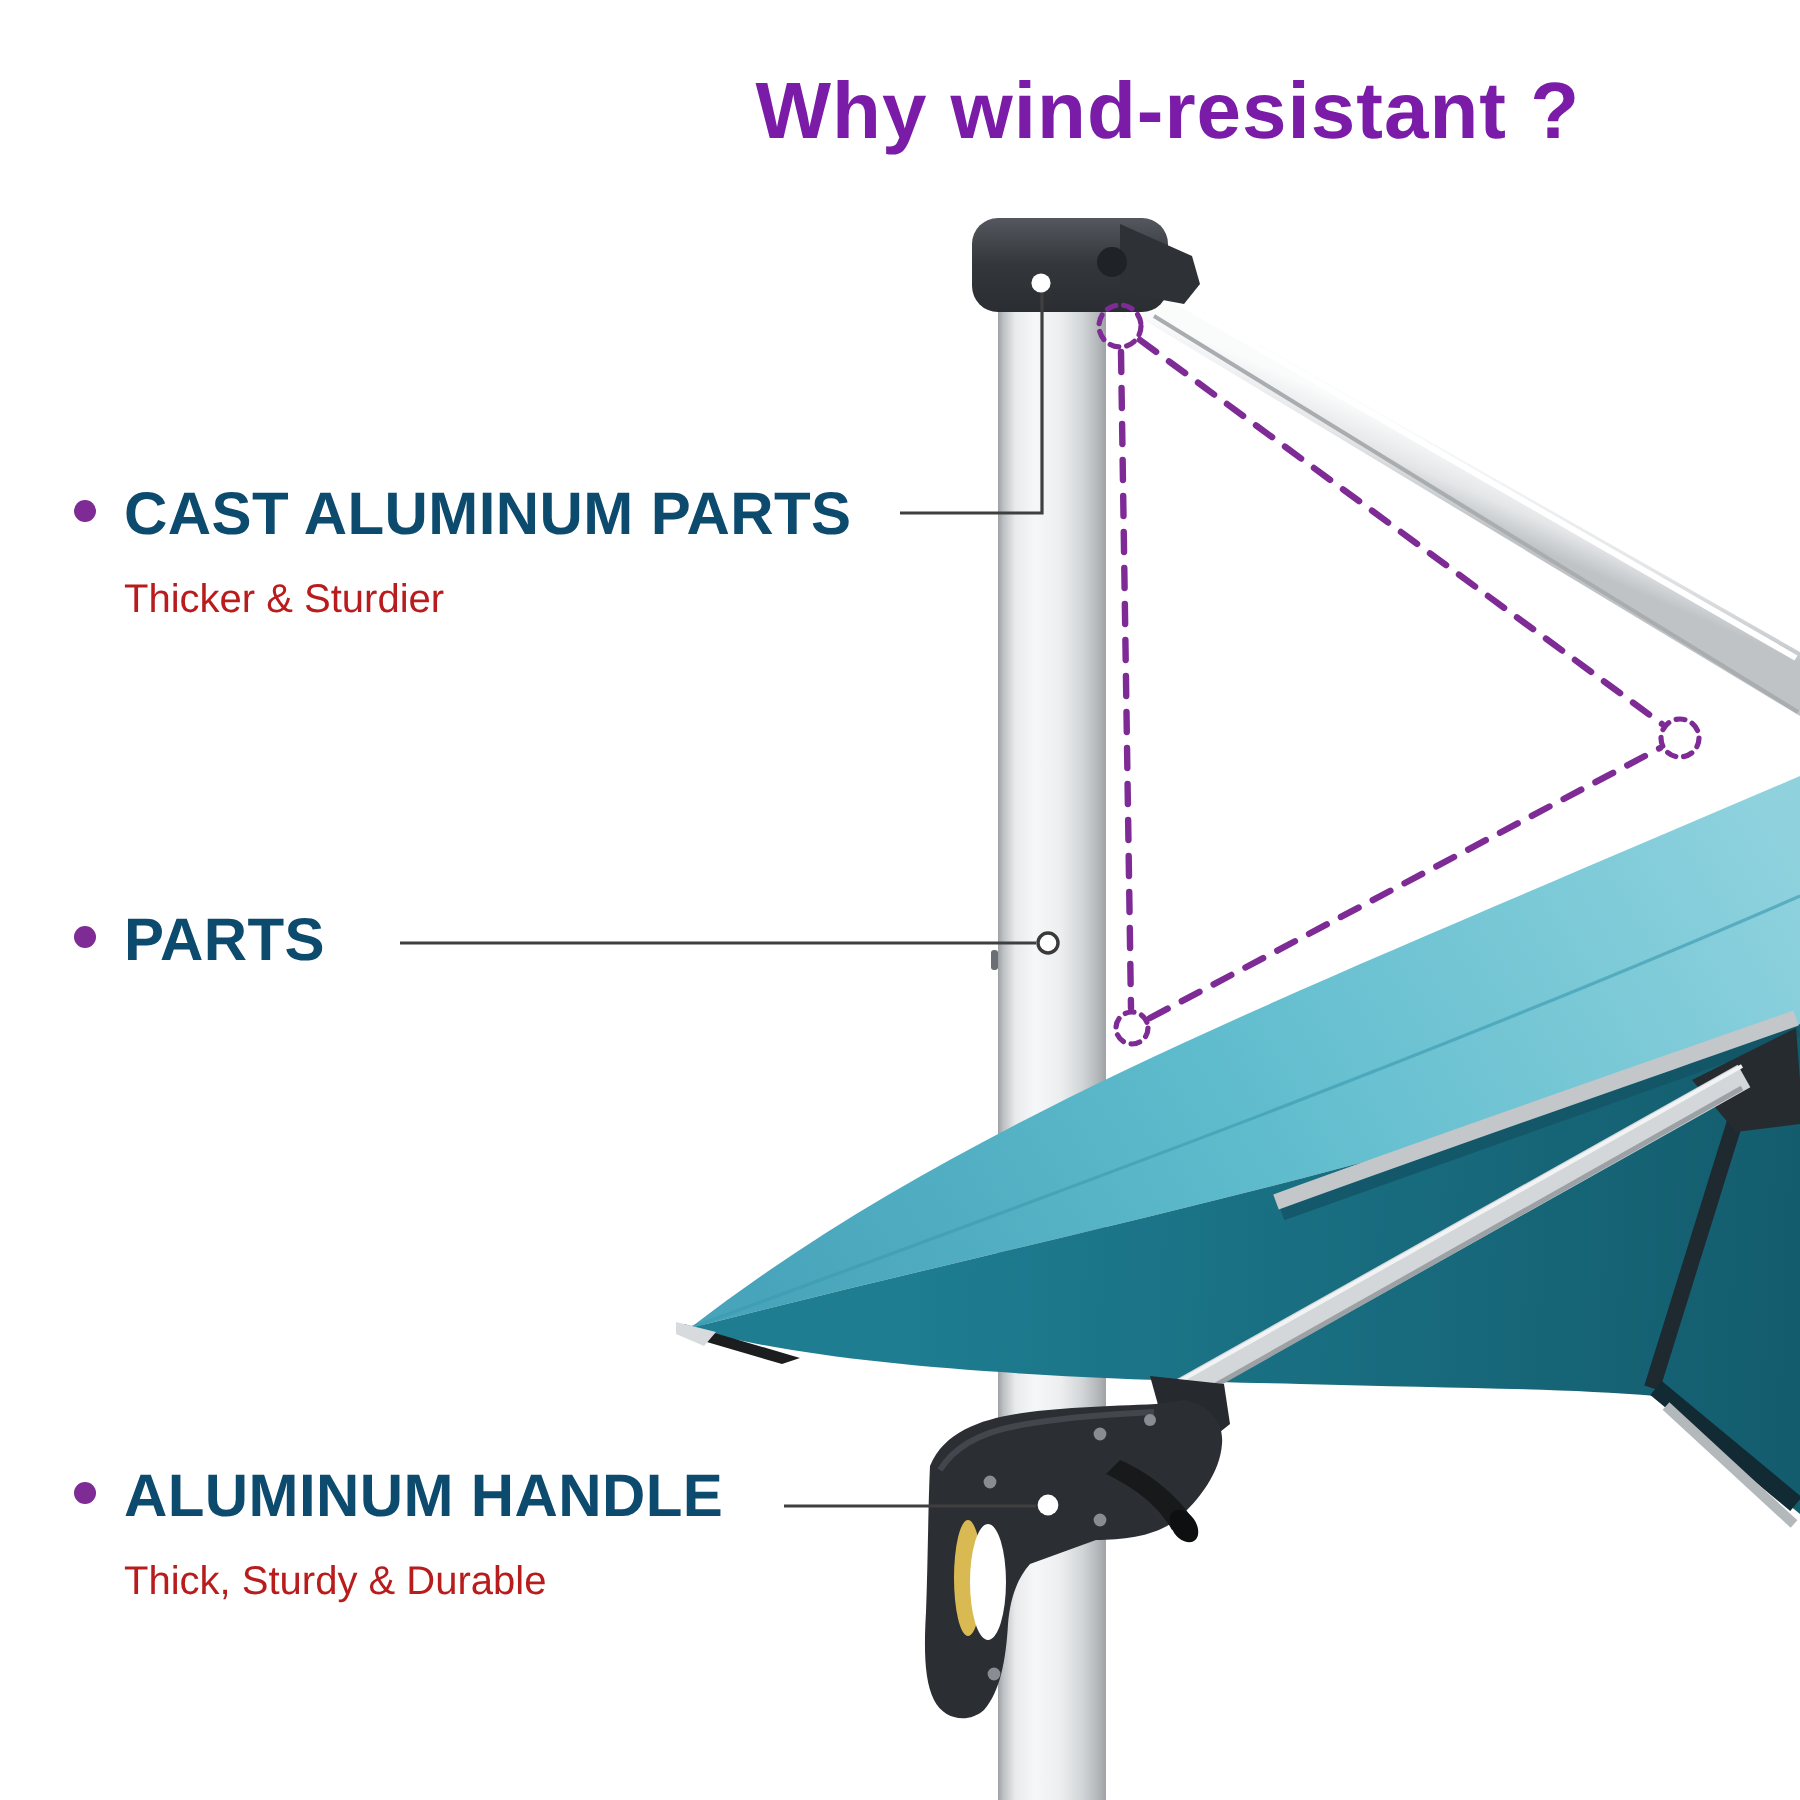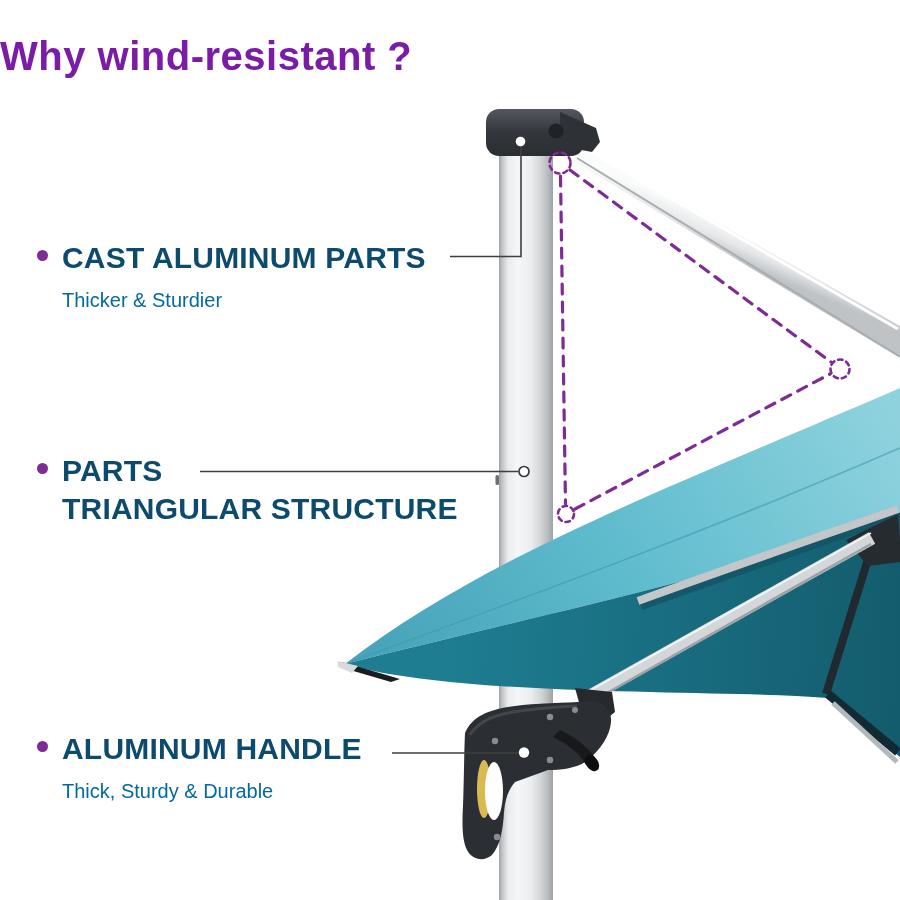--- a/index.html
+++ b/index.html
@@ -3,31 +3,31 @@
 <meta charset="utf-8">
 <style>
   html,body{margin:0;padding:0;background:#ffffff;}
   .stage{
     position:relative;width:900px;height:900px;overflow:hidden;background:#ffffff;
     font-family:"Liberation Sans","DejaVu Sans",sans-serif;
   }
   .stage svg{position:absolute;left:0;top:0;}
   .title{
     position:absolute;left:0;top:34px;width:780px;margin:0;
-    text-align:left;font-size:40px;font-weight:bold;letter-spacing:.5px;
+    text-align:right;font-size:40px;font-weight:bold;letter-spacing:.5px;padding-left:10px;
   }
   .ann{position:absolute;}
   .ann .bullet{
     position:absolute;left:-25px;top:11px;width:11px;height:11px;border-radius:50%;
   }
   .ann .label{
     font-size:30px;font-weight:bold;line-height:38px;color:#0c4a6e;letter-spacing:.2px;white-space:nowrap;
   }
   .ann .sub{
-    margin-top:12px;font-size:20px;font-weight:400;color:#0369a1;white-space:nowrap;
+    margin-top:12px;font-size:20px;font-weight:400;color:#b91c1c;white-space:nowrap;
   }
   .ann1{left:62px;top:239px;}
   .ann2{left:62px;top:452px;}
   .ann3{left:62px;top:730px;}
 </style>
 </head>
 <body>
 
 <div class="stage">
 
@@ -140,21 +140,21 @@
   <h1 class="title" style="color: rgb(122, 28, 168);">Why wind-resistant ?</h1>
 
   <div class="ann ann1">
     <span class="bullet" style="background-color: rgb(126, 43, 150);"></span>
     <div class="label"><span>CAST ALUMINUM PARTS</span></div>
     <div class="sub">Thicker &amp; Sturdier</div>
   </div>
 
   <div class="ann ann2">
     <span class="bullet" style="background-color: rgb(126, 43, 150);"></span>
-    <div class="label"><span>PARTS</span><br><span>TRIANGULAR STRUCTURE</span></div>
+    <div class="label"><span>PARTS</span><br></div>
   </div>
 
   <div class="ann ann3">
     <span class="bullet" style="background-color: rgb(126, 43, 150);"></span>
     <div class="label"><span>ALUMINUM HANDLE</span></div>
     <div class="sub">Thick, Sturdy &amp; Durable</div>
   </div>
 
 </div>
 

